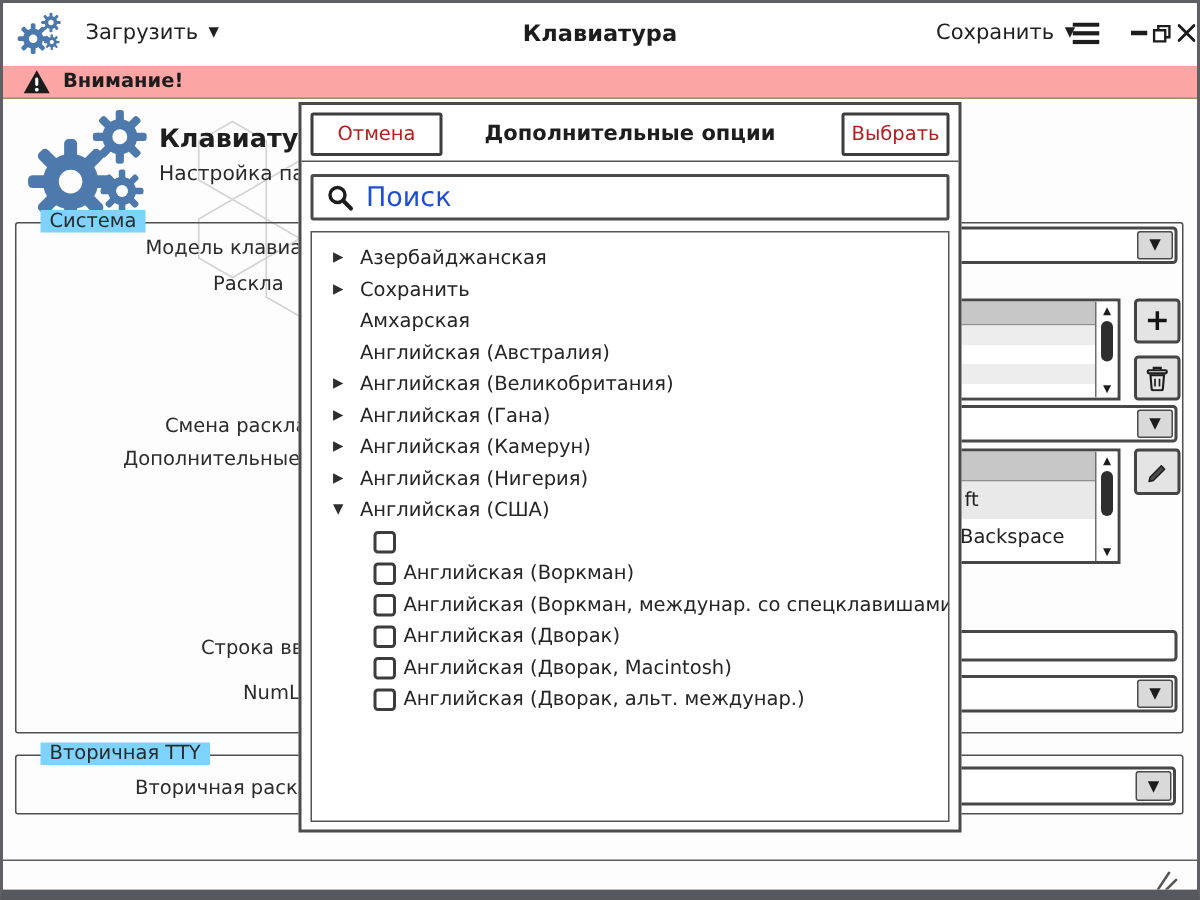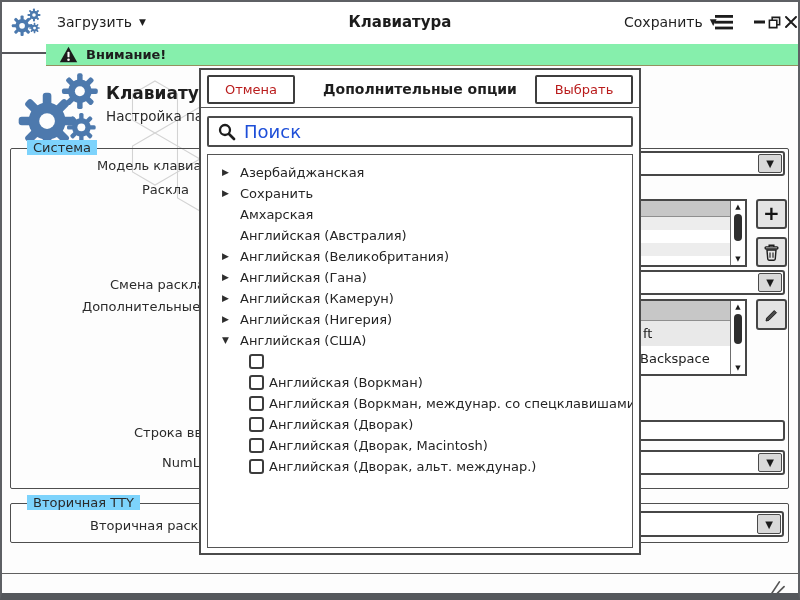--- a/index.html
+++ b/index.html
@@ -8,21 +8,21 @@
   .abs { position:absolute; }
 
   
   .titlebar { position:absolute; left:0; right:0; top:0; height:52px; background:#fff; border-bottom:2px solid #55565a; z-index:20; }
   .menu-btn { position:absolute; top:9px; height:22px; display:flex; align-items:center; gap:7px; font-size:14px; color:#1f1f1f; cursor:default; }
   .caret { font-size:9px; color:#1f1f1f; }
   .tb-title { position:absolute; left:0; right:0; top:0; height:40px; line-height:40px; text-align:center; font-size:15px; font-weight:600; color:#1c1c1c; }
   .winctl { position:absolute; top:11px; width:18px; height:18px; display:flex; align-items:center; justify-content:center; }
 
   
-  .warnbar { position:absolute; left:0; right:0; top:42px; height:22px; background:#86efac; border-bottom:1px solid #94915f; z-index:20; display:flex; align-items:center; padding-left:13px; gap:8px;margin-left:44px; }
+  .warnbar { position:absolute; left:0; right:0; top:42px; height:22px; background:#fca5a5; border-bottom:1px solid #94915f; z-index:20; display:flex; align-items:center; padding-left:13px; gap:8px; }
   .warnbar span { font-size:13px; font-weight:600; color:#1d1d1d; }
 
   
   .main { position:absolute; left:0; right:0; top:65px; bottom:0; background:#fdfdfd; }
   .hexes { position:absolute; left:103px; top:0px; z-index:0; opacity:.55; }
   .app-title { position:absolute; left:104px; top:16px; font-size:17px; font-weight:600; color:#1e1e1e; z-index:1; }
   .app-subtitle { position:absolute; left:104px; top:41px; font-size:13.5px; color:#2a2a2a; z-index:1; }
 
   .fieldset { position:absolute; border:1px solid #4e4e4e; border-radius:2px; z-index:1; }
   .legend { position:absolute; top:-9px; left:16px; background:#7dd3fc; padding:0 6px; font-size:13px; color:#2a2a2a; }
@@ -250,21 +250,21 @@
     <div class="status-sep"></div>
     <svg class="grip" width="17" height="15" viewBox="0 0 18 16">
       <path d="M11 2 L3 14 M16 7 L9 14" stroke="#565656" stroke-width="1.8" stroke-linecap="round"></path>
     </svg>
   </div>
 
   <div class="dialog">
     <div class="dlg-header">
       <div class="dlg-btn" style="left:6px;width:88px">Отмена</div>
       <div class="dlg-title">Дополнительные опции</div>
-      <div class="dlg-btn" style="right:6px;width:98px">Выбрать</div>
+      <div class="dlg-btn" style="right:6px;width:72px">Выбрать</div>
     </div>
     <div class="searchbox">
       <svg width="18" height="18" viewBox="0 0 18 18">
         <circle cx="7" cy="7" r="5" fill="none" stroke="#1d1d1d" stroke-width="2.3"></circle>
         <path d="M11 11 L16 16" stroke="#1d1d1d" stroke-width="2.7" stroke-linecap="round"></path>
       </svg>
       <span class="search-ph">Поиск</span>
     </div>
     <div class="treepanel">
         <div class="trow">

